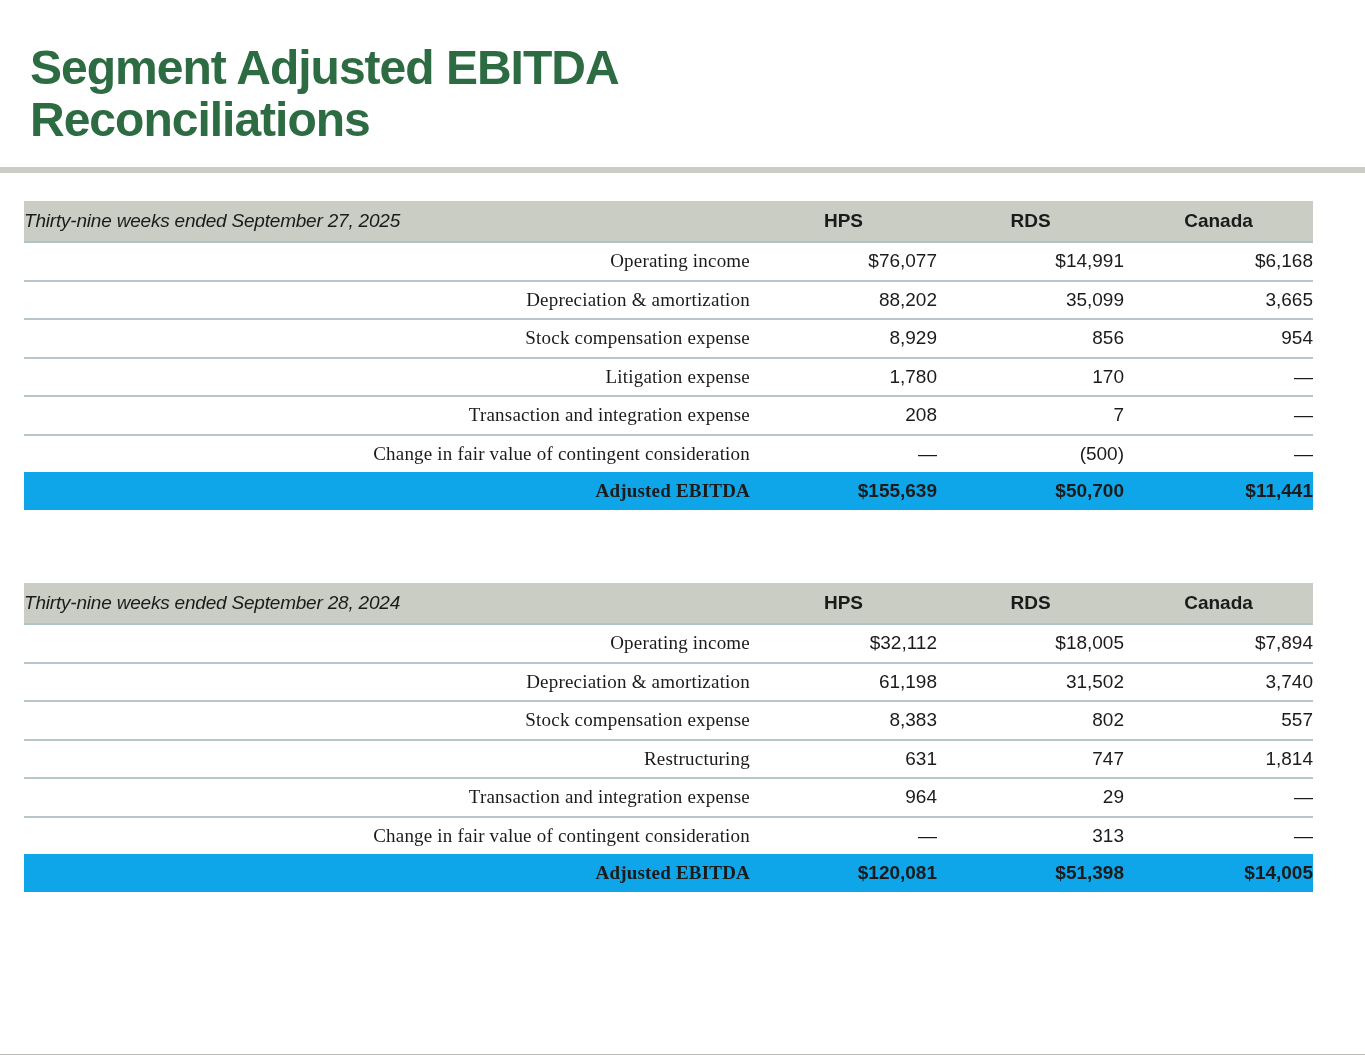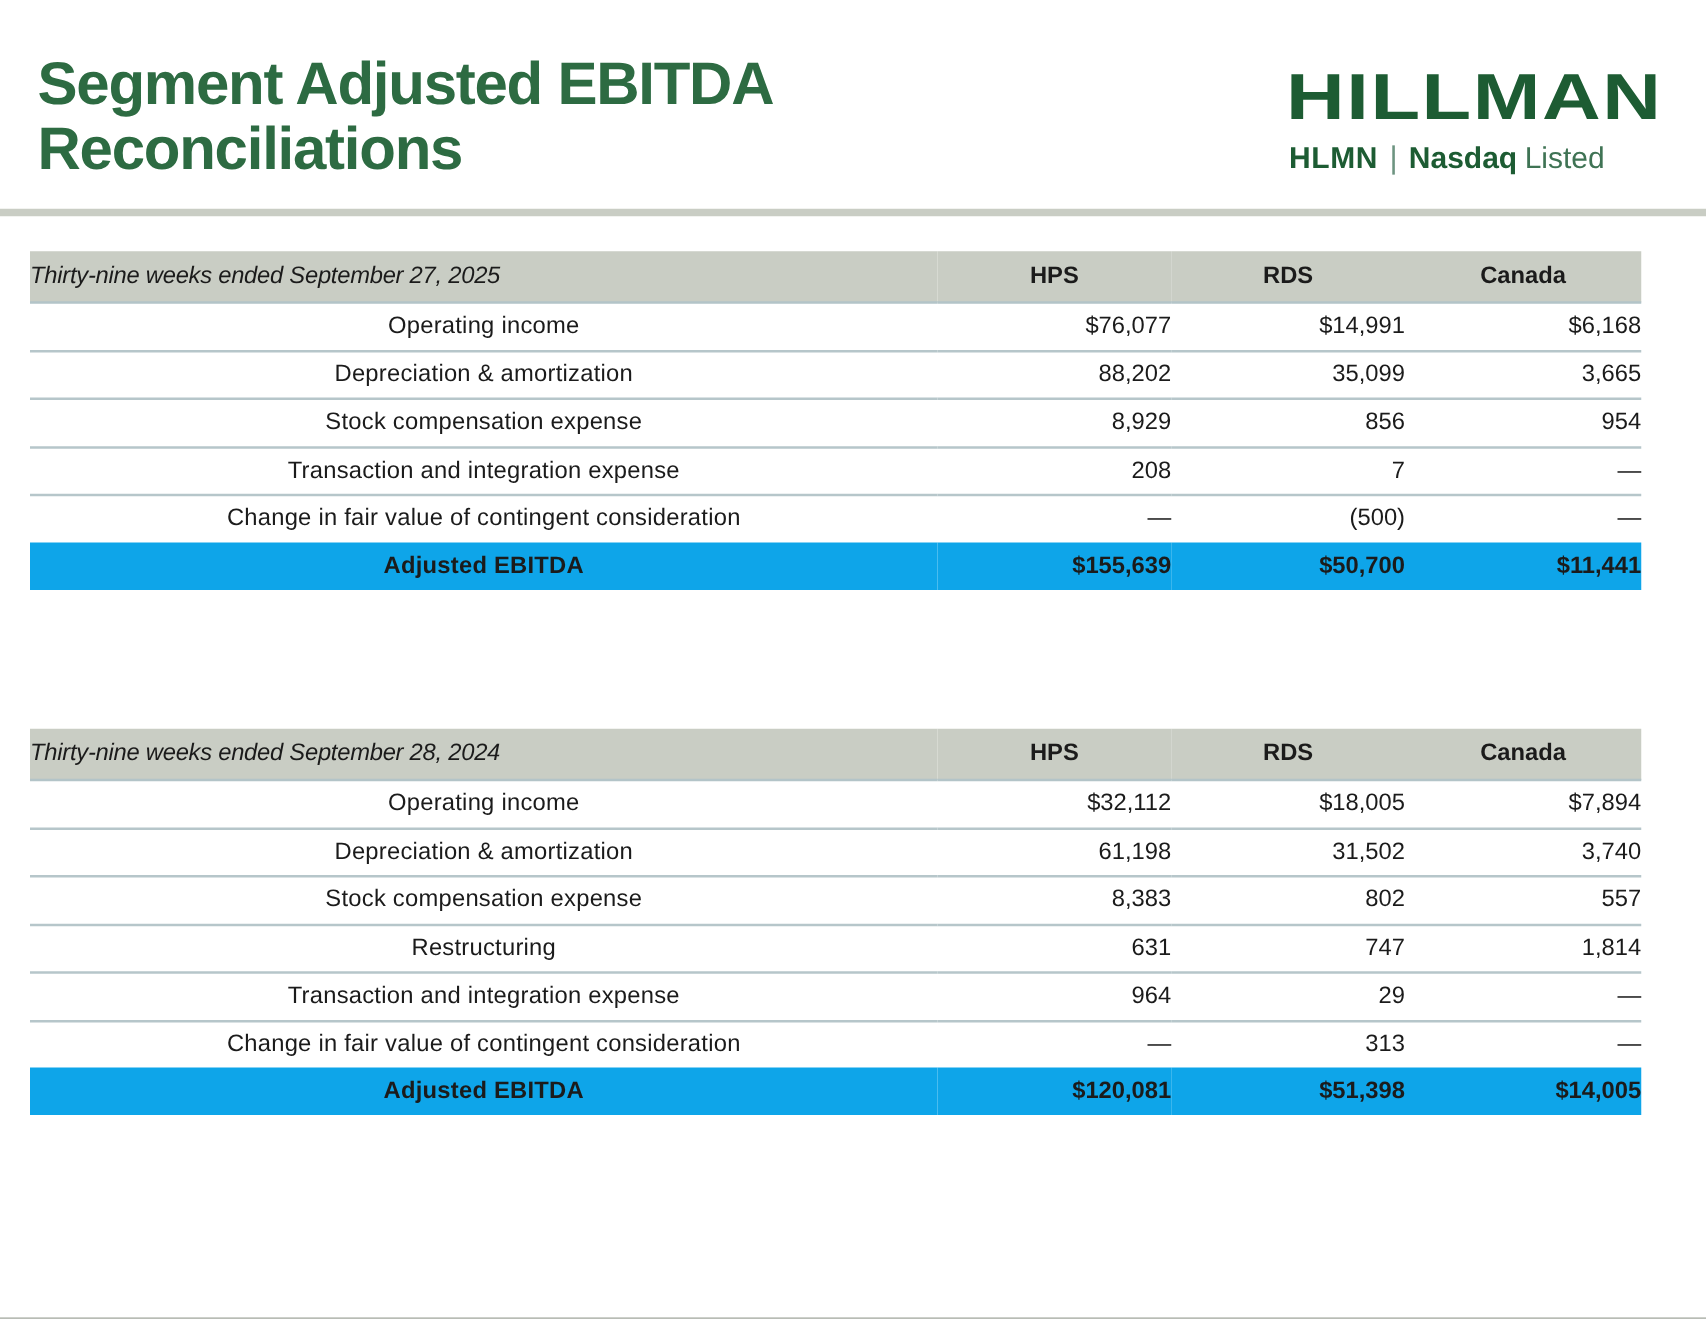--- a/index.html
+++ b/index.html
@@ -40,46 +40,37 @@
   .period-label {
     text-align:left; padding-left:8px; font-style:italic; font-weight:400; font-size:19px;
     letter-spacing:-0.2px;
   }
   .col-header { text-align:center; font-weight:700; }
   .recon-table tbody td { height:36.5px; border-bottom:2px solid #b6c6ca; }
   .recon-table tbody tr.pre-total td { border-bottom:none; }
   .recon-table tbody tr.total-row td {
     background:#0ea5e9; font-weight:700; border-bottom:none; height:38px;
   }
-  .label-cell { text-align:center; padding-left:8px; letter-spacing:0.2px; }
+  .label-cell { text-align:right; padding-left:8px; letter-spacing:0.2px;font-family:Liberation Serif, serif; }
   .num-cell { text-align:right; padding-right:4px; }
   
   .footer {
     position:absolute; left:0; bottom:0; width:1365px; height:34px;
     background:#c6cac3; border-top:3px solid #b8bcb5; box-sizing:content-box;
     display:flex; align-items:center; justify-content:flex-end;
   }
   .page-num { font-size:26px; color:#be185d; padding-right:34px; }
 </style>
 </head>
 <body>
 
 <div class="slide">
 
   <div class="title">Segment Adjusted EBITDA Reconciliations</div>
 
-  <div class="logo">
-    <div class="wordmark">HILLMAN</div>
-    <div class="logo-sub">
-      <span class="ticker">HLMN</span>
-      <span class="sep">|</span>
-      <span class="nasdaq">Nasdaq</span>
-      <span class="listed">Listed</span>
-    </div>
-  </div>
 
   <div class="divider"></div>
 
   <table class="recon-table t1">
       <colgroup>
         <col style="width: 726px;">
         <col style="width: 187px;">
         <col style="width: 187px;">
         <col style="width: 189px;">
       </colgroup>
@@ -102,20 +93,26 @@
           <td class="label-cell">Depreciation &amp; amortization</td>
           <td class="num-cell">88,202</td>
           <td class="num-cell">35,099</td>
           <td class="num-cell">3,665</td>
         </tr>
         <tr>
           <td class="label-cell">Stock compensation expense</td>
           <td class="num-cell">8,929</td>
           <td class="num-cell">856</td>
           <td class="num-cell">954</td>
+        </tr>
+        <tr>
+          <td class="label-cell">Litigation expense</td>
+          <td class="num-cell">1,780</td>
+          <td class="num-cell">170</td>
+          <td class="num-cell">—</td>
         </tr>
         <tr>
           <td class="label-cell">Transaction and integration expense</td>
           <td class="num-cell">208</td>
           <td class="num-cell">7</td>
           <td class="num-cell">—</td>
         </tr>
         <tr class="pre-total">
           <td class="label-cell">Change in fair value of contingent consideration</td>
           <td class="num-cell">—</td>

